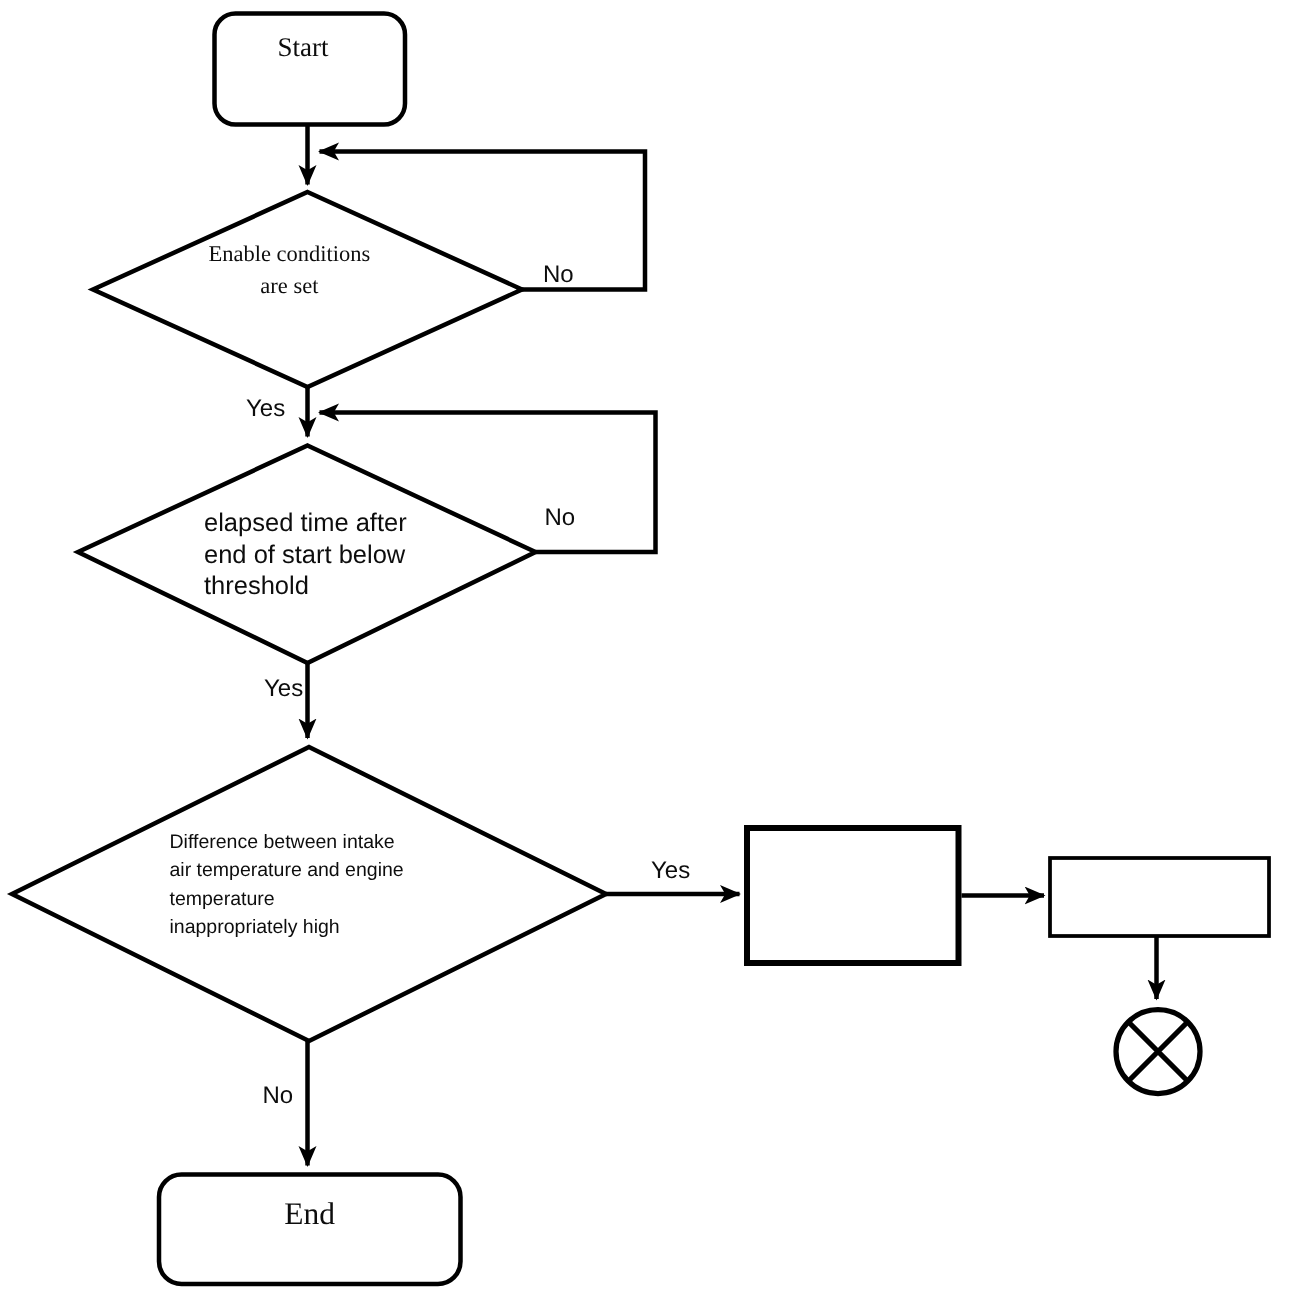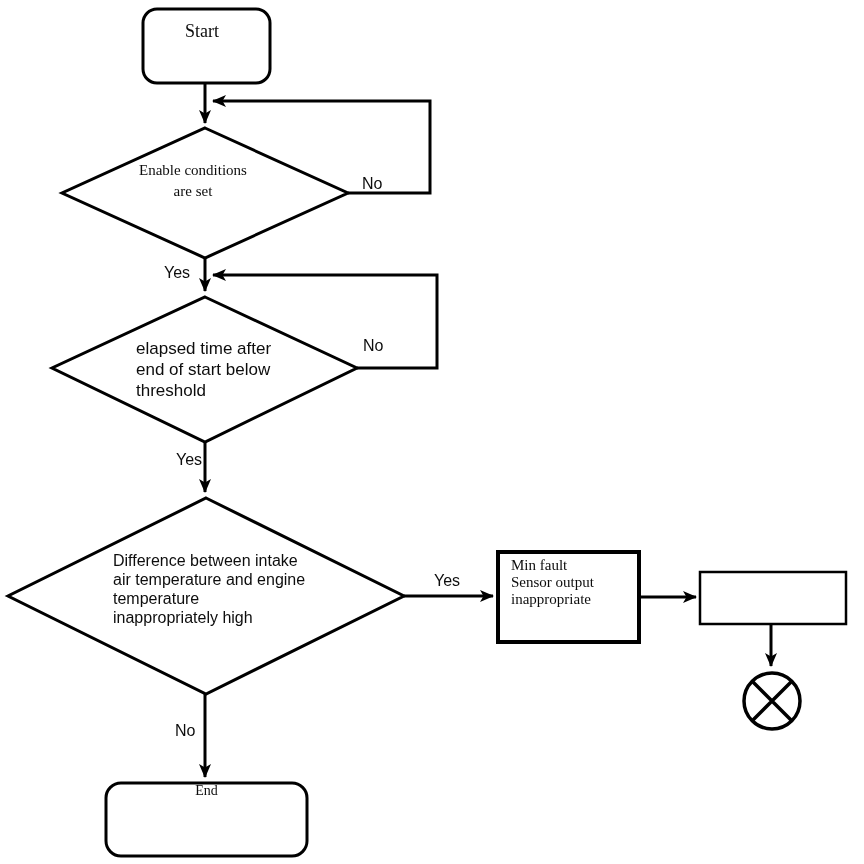--- a/index.html
+++ b/index.html
@@ -14,25 +14,25 @@
   .lbl {
     position: absolute;
     color: #0d0d0d;
     white-space: pre-line;
     pointer-events: none;
   }
   .serif { font-family: "Liberation Serif", "DejaVu Serif", serif; }
   .sans  { font-family: "Liberation Sans", "DejaVu Sans", sans-serif; }
 
   #start-label { left: 143px; top: 9px; width: 118px; text-align: center; padding-top: 12px; font-size: 18px; }
-  #end-label   { left: 106px; top: 783px; width: 201px; text-align: center; font-size: 14px; }
+  #end-label   { left: 106px; top: 783px; width: 201px; text-align: center; padding-top: 14px; font-size: 21px; }
 
   #d1-label { left: 139px; top: 160px; font-size: 15px; line-height: 21px; text-align: center; }
   #d2-label { left: 136px; top: 338px; font-size: 17px; line-height: 21px; }
-  #d3-label { left: 113px; top: 551px; font-size: 16px; line-height: 19px; }
+  #d3-label { left: 113px; top: 551px; font-size: 13px; line-height: 19px; }
 
   #minfault-label { left: 511px; top: 557px; font-size: 15px; line-height: 17px; }
   #faultproc-label {
     left: 700px; top: 572px; width: 146px; height: 52px;
     display: flex; align-items: center; justify-content: center;
     font-size: 15px;
   }
 
   .edge-lbl { font-size: 16px; }
   #lbl-no1  { left: 362px; top: 175px; }
@@ -89,23 +89,20 @@
 
   <div class="lbl sans" id="d2-label">elapsed time after
 end of start below
 threshold</div>
 
   <div class="lbl sans" id="d3-label">Difference between intake
 air temperature and engine
 temperature
 inappropriately high</div>
 
-  <div class="lbl serif" id="minfault-label">Min fault
-Sensor output
-inappropriate</div>
 
 
   <div class="lbl serif" id="end-label">End</div>
 
   <div class="lbl sans edge-lbl" id="lbl-no1">No</div>
   <div class="lbl sans edge-lbl" id="lbl-yes1">Yes</div>
   <div class="lbl sans edge-lbl" id="lbl-no2">No</div>
   <div class="lbl sans edge-lbl" id="lbl-yes2">Yes</div>
   <div class="lbl sans edge-lbl" id="lbl-yes3">Yes</div>
   <div class="lbl sans edge-lbl" id="lbl-no3">No</div>

